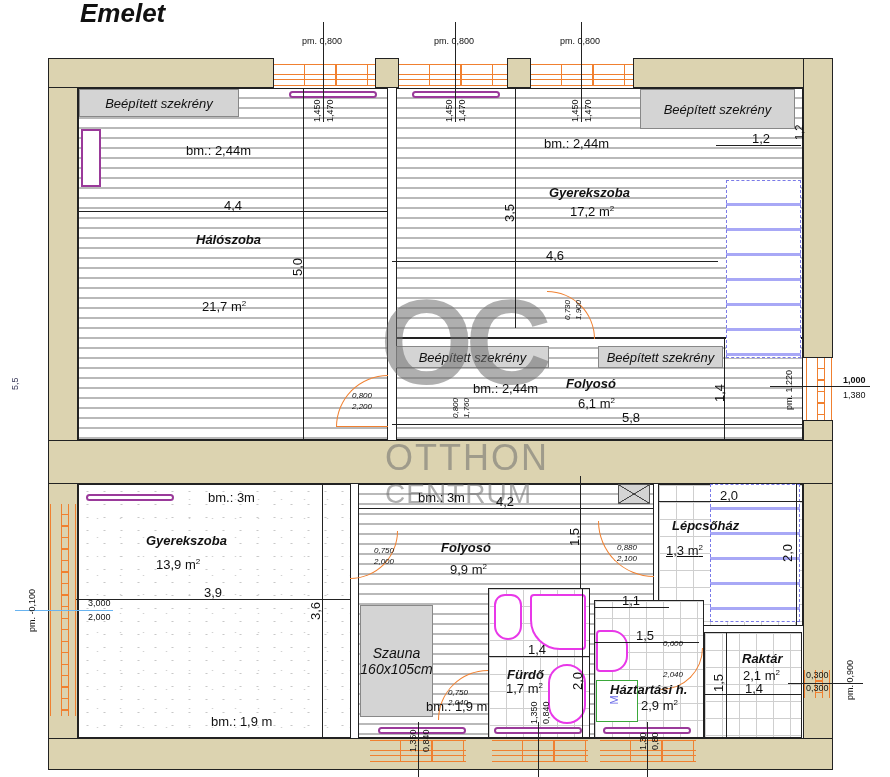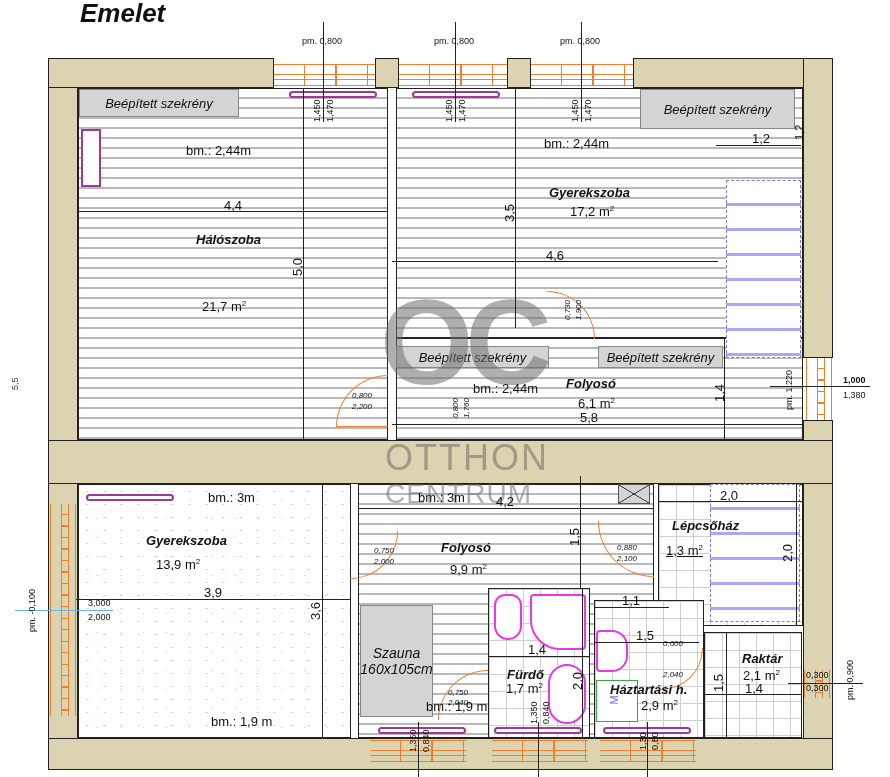--- a/index.html
+++ b/index.html
@@ -146,21 +146,21 @@
 <div class="dim" style="left:752px;top:131px;">1,2</div>
 <div class="dim vert" style="left:793px;top:140px;font-size:11px;">1,2</div>
 <div class="rname" style="left:549px;top:185px;">Gyerekszoba</div>
 <div class="rarea" style="left:570px;top:204px;"><span>17,2 m</span><sup>2</sup></div>
 <div class="dim vert" style="left:502px;top:222px;">3,5</div>
 <div class="dim" style="left:546px;top:248px;">4,6</div>
 
 <div class="dim" style="left:473px;top:381px;">bm.: 2,44m</div>
 <div class="rname" style="left:566px;top:376px;">Folyosó</div>
 <div class="rarea" style="left:578px;top:396px;"><span>6,1 m</span><sup>2</sup></div>
-<div class="dim" style="left:580px;top:410px;">5,8</div>
+<div class="dim" style="left:622px;top:410px;">5,8</div>
 <div class="dim vert" style="left:712px;top:402px;">1,4</div>
 
 <div class="dim" style="left:208px;top:490px;">bm.: 3m</div>
 <div class="rname" style="left:146px;top:533px;">Gyerekszoba</div>
 <div class="rarea" style="left:156px;top:557px;"><span>13,9 m</span><sup>2</sup></div>
 <div class="dim" style="left:204px;top:585px;">3,9</div>
 <div class="dim vert" style="left:308px;top:620px;">3,6</div>
 <div class="dim" style="left:211px;top:714px;">bm.: 1,9 m</div>
 
 <div class="dim" style="left:418px;top:490px;">bm.: 3m</div>

